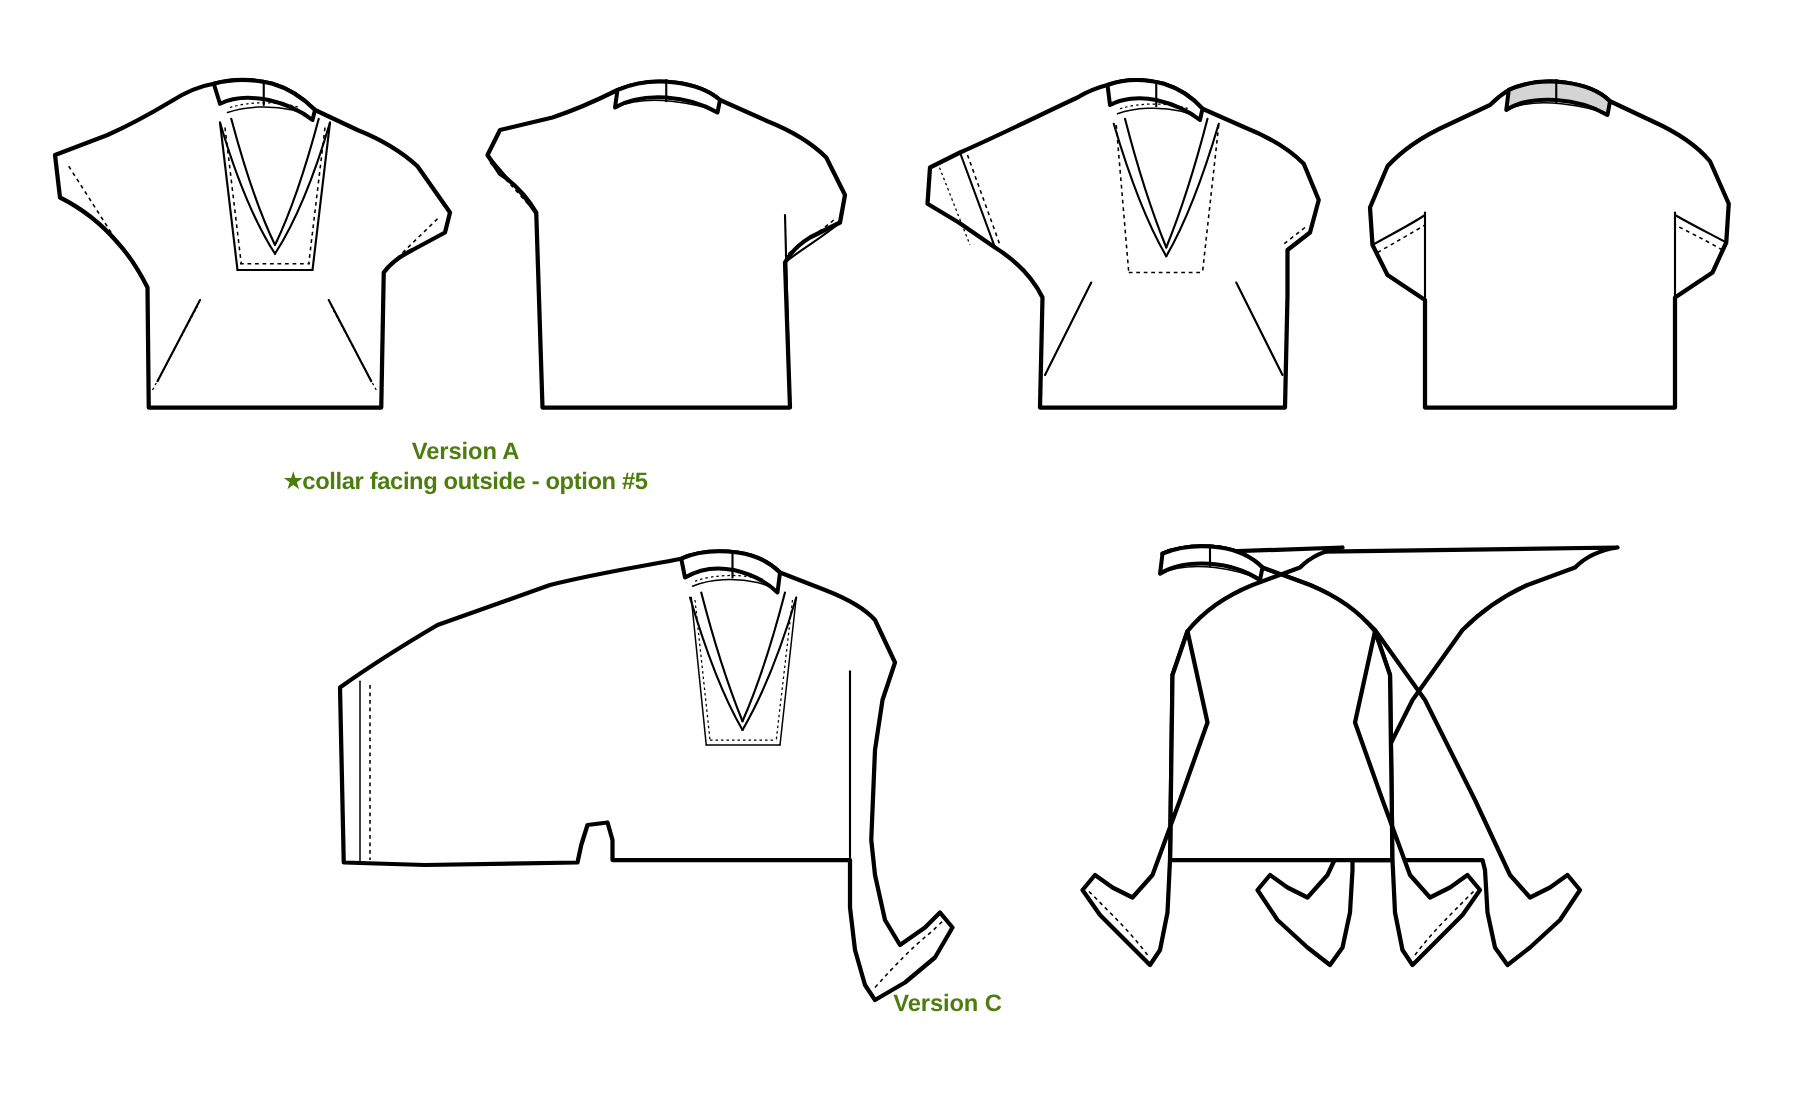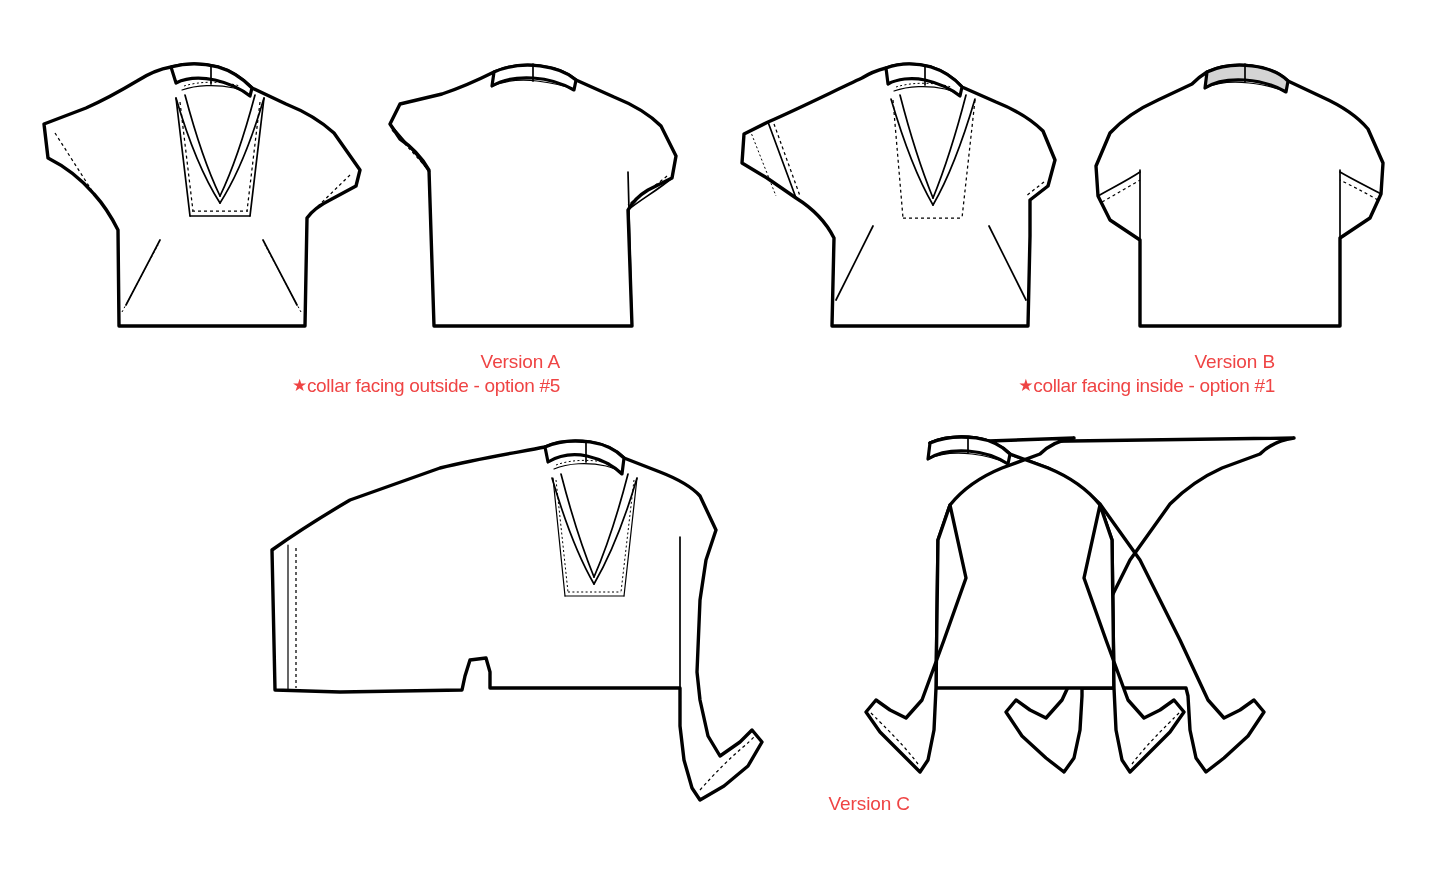--- a/index.html
+++ b/index.html
@@ -80,23 +80,23 @@
     stroke: #000000;
     stroke-width: 3.2;
     stroke-linejoin: round;
   }
   .facing-fill {
     fill: #ffffff;
   }
   
   .caption {
     position: absolute;
-    text-align: right;
-    color: #ef4444;
-    font-weight: normal;
+    text-align: center;
+    color: #4d7c0f;
+    font-weight: bold;
     line-height: 1.24;
     white-space: nowrap;
     user-select: none;
   }
   .caption .title {
     display: block;
     font-size: 19px;
     letter-spacing: -0.1px;
   }
   .caption .subtitle {
@@ -436,22 +436,18 @@
       <path class="inner-fine" d="M928 459 C 939 454, 955 452, 972 454 C 989 456, 1000 460, 1008 464"></path>
       <path class="inner" d="M968 437 L 968 453"></path>
     </g>
   </svg>
 
   <div class="caption" style="left: 185px; top: 350px; width: 375px;">
     <span class="title">Version A</span>
     <span class="subtitle"><span class="star">★</span><span>collar facing outside - option #5</span></span>
   </div>
 
-  <div class="caption" style="left: 900px; top: 350px; width: 375px;">
-    <span class="title">Version B</span>
-    <span class="subtitle"><span class="star">★</span><span>collar facing inside - option #1</span></span>
-  </div>
-
-  <div class="caption" style="left: 690px; top: 792px; width: 220px;">
+
+  <div class="caption" style="left: 648px; top: 792px; width: 220px;">
     <span class="title">Version C</span>
   </div>
 
 </div>
 
 </body></html>

